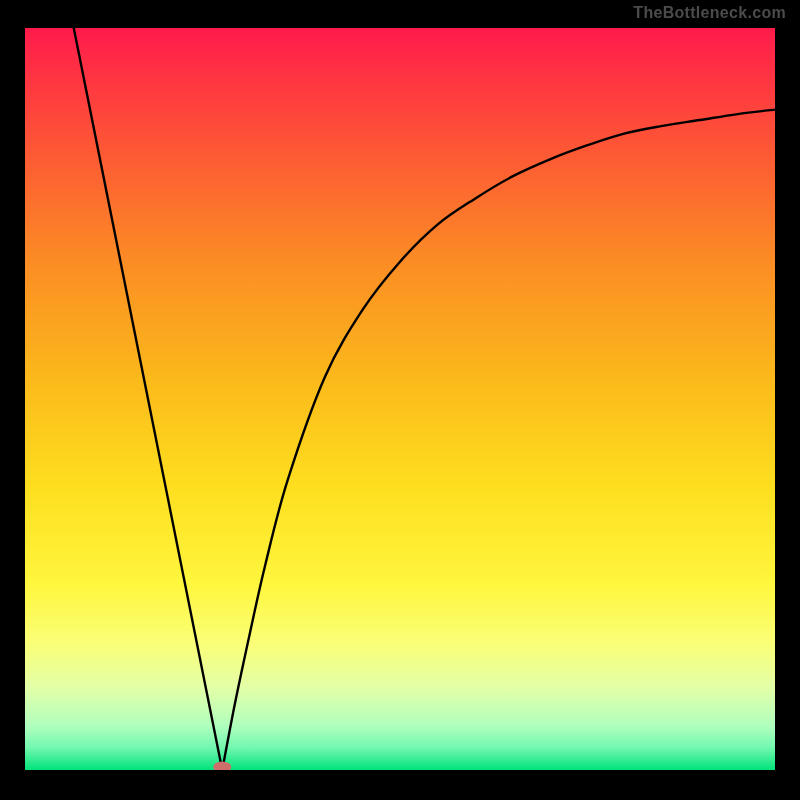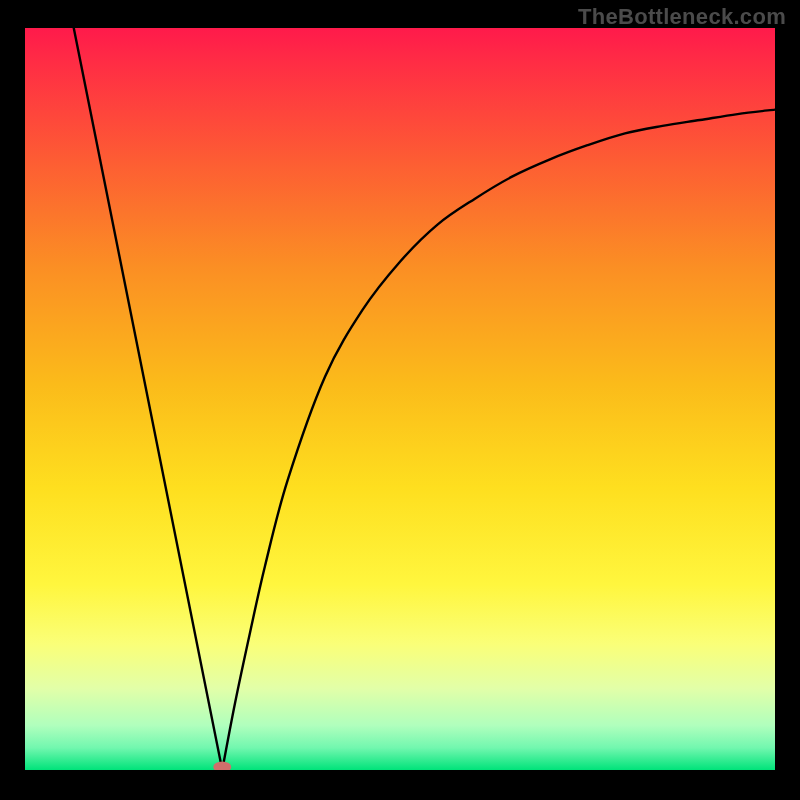--- a/index.html
+++ b/index.html
@@ -17,21 +17,21 @@
     width: 800px;
     height: 800px;
     background: #000;
     box-sizing: border-box;
   }
   .watermark {
     position: absolute;
     top: 4px;
     right: 14px;
     color: #4b4b4b;
-    font-size: 22px;
+    font-size: 16px;
     font-weight: 600;
     letter-spacing: 0.3px;
     user-select: none;
   }
   .plot {
     position: absolute;
     left: 25px;
     top: 28px;
     width: 750px;
     height: 742px;

